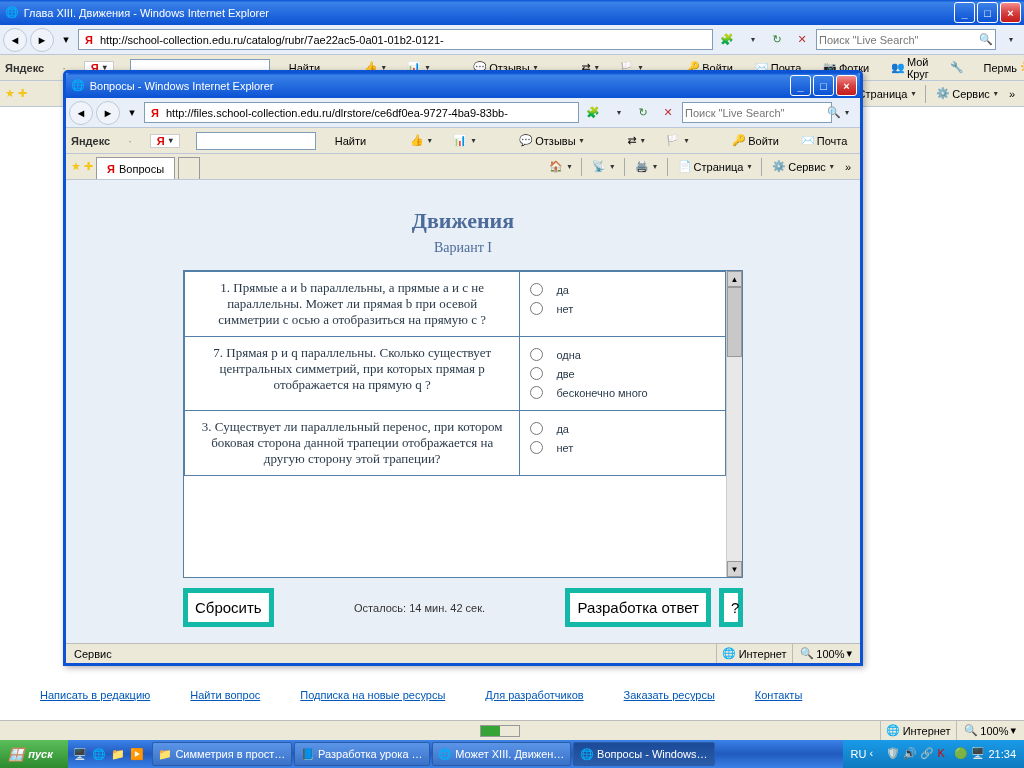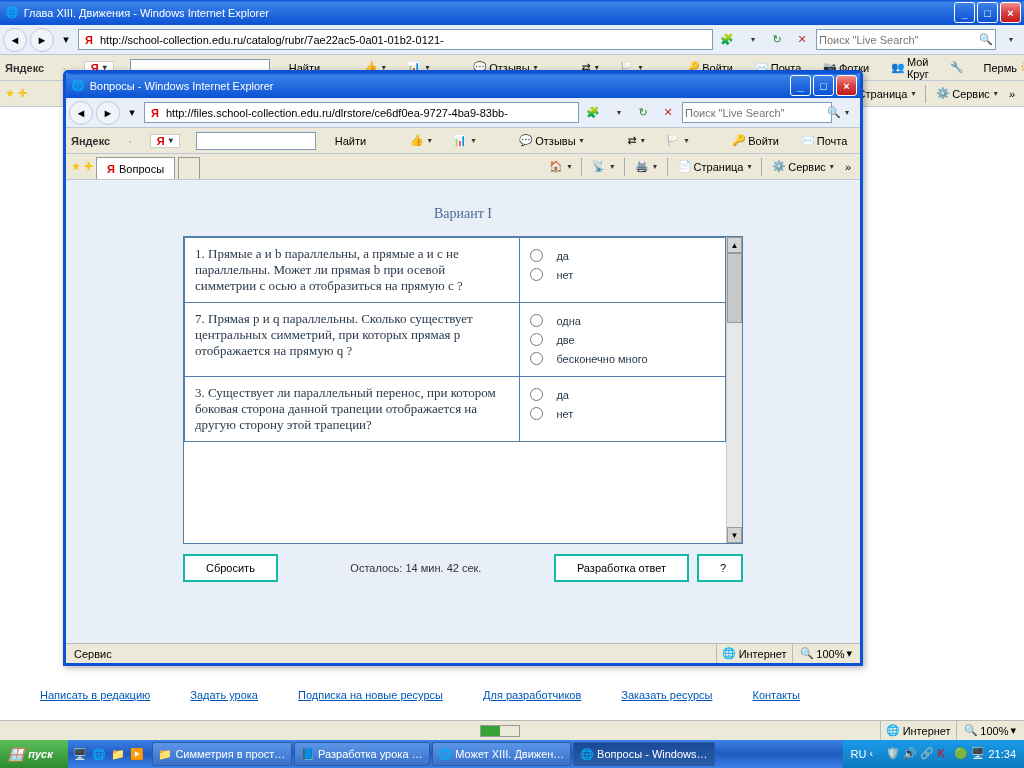--- a/index.html
+++ b/index.html
@@ -65,30 +65,30 @@
 
 
 .quiz-wrap { flex: 1; display: flex; justify-content: center; padding: 20px 10px 0 10px; overflow:hidden; }
 .quiz-inner { width: 560px; }
 .quiz-title { text-align: center; color: #4d6b9a; font-size: 22px; font-weight: bold; font-family: Georgia, serif; padding-top: 8px; }
 .quiz-sub { text-align: center; color: #4d6b9a; font-size: 14px; font-family: Georgia, serif; padding: 6px 0 14px 0; }
 .quiz-scroll { position: relative; border: 1px solid #5480a8; display: flex; height: 308px; background:#fff; }
 .quiz-table { flex: 1; overflow: hidden; }
 .quiz-table table { width: 100%; border-collapse: collapse; }
 .quiz-table td { border: 1px solid #5480a8; padding: 8px 10px; vertical-align: top; font-size: 13px; font-family: Georgia, serif; color: #2a3a4a; }
-.quiz-table td.q { width: 62%; }
+.quiz-table td.q { width: 62%; text-align: center; }
 .quiz-table td.a label { display: flex; align-items: center; gap: 13px; padding: 3px 0; cursor: pointer; }
 .quiz-table td.a input { accent-color: #4d6b9a; }
 .scrollbar { width: 16px; background: #e8e8e8; border-left: 1px solid #ccc; display: flex; flex-direction: column; }
 .scrollbar .sbtn { height: 16px; background: #d4d4d4; border: 1px solid #999; display: flex; align-items: center; justify-content: center; cursor: pointer; font-size: 8px; }
 .scrollbar .thumb { height: 70px; background: #c8c8c8; border: 1px solid #999; margin-top: 0; cursor: pointer; }
 .scrollbar .track { flex: 1; }
 
 .quiz-footer { display: flex; align-items: center; padding: 10px 0; gap: 8px; }
-.qbtn { border: 2px solid #14b8a6; background: #fff; padding: 6px 21px; cursor: pointer; font-size: 11px; }
+.qbtn { border: 5px solid #14b8a6; background: #fff; padding: 6px 7px; cursor: pointer; font-size: 15px; }
 .timer { flex: 1; text-align: center; font-size: 11px; color: #333; }
 </style>
 </head>
 <body>
 
 <div class="titlebar">
   <span class="ie-icon">🌐</span>
   <span class="title">Глава XIII. Движения - Windows Internet Explorer</span>
   <span class="wbtn min">_</span>
   <span class="wbtn max">□</span>
@@ -148,21 +148,21 @@
   <span class="tabtool drop">📄 <span>Страница</span></span>
   <span class="sep"></span>
   <span class="tabtool drop">⚙️ <span>Сервис</span></span>
   <span class="tabtool">»</span>
 </div>
 
 <div class="content"></div>
 
 <div class="footer-links">
   <a>Написать в редакцию</a>
-  <a>Задать урока</a>
+  <a>Найти вопрос</a>
   <a>Подписка на новые ресурсы</a>
   <a>Для разработчиков</a>
   <a>Заказать ресурсы</a>
   <a>Контакты</a>
 </div>
 
 <div class="statusbar">
   <div class="prog">
       <div class="fill"></div>
     </div>
@@ -263,20 +263,21 @@
       <span class="tabtool drop">🖨️</span>
       <span class="sep"></span>
       <span class="tabtool drop">📄 <span>Страница</span></span>
       <span class="sep"></span>
       <span class="tabtool drop">⚙️ <span>Сервис</span></span>
       <span class="tabtool">»</span>
     </div>
 
     <div class="quiz-wrap" style="background:#e8eff7;">
       <div class="quiz-inner">
+        <div class="quiz-title">Движения</div>
         <div class="quiz-sub">Вариант I</div>
         <div class="quiz-scroll">
           <div class="quiz-table">
             <table>
               <tbody>
                   <tr>
                 <td class="q">1. Прямые  a  и  b  параллельны, а прямые  a  и  c  не параллельны. Может ли прямая  b  при осевой симметрии с осью  a  отобразиться на прямую  c ?</td>
                 <td class="a">
                   <label>
                         <input type="radio" name="q1" style="">

